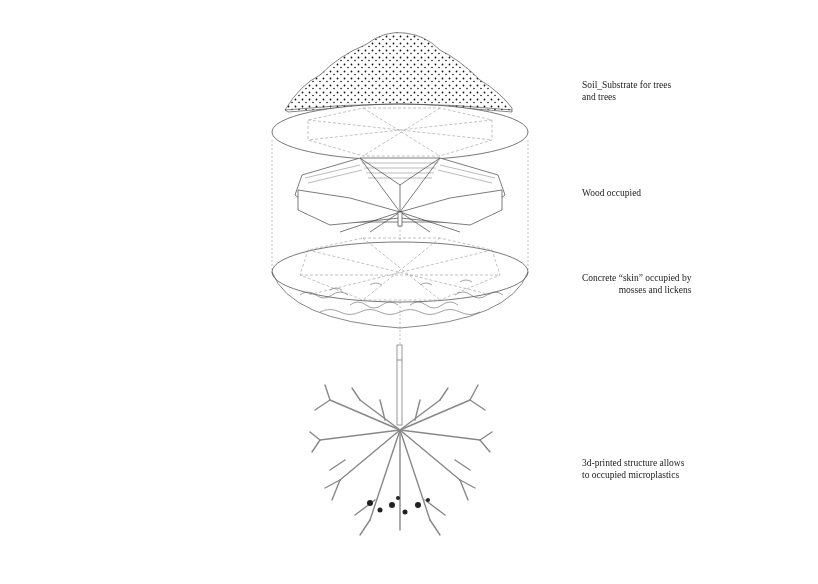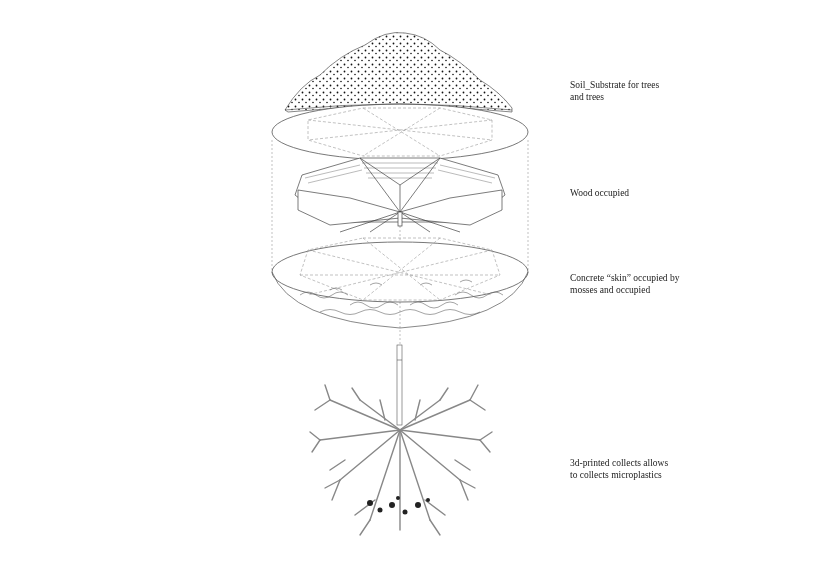--- a/index.html
+++ b/index.html
@@ -1,18 +1,18 @@
 <!DOCTYPE html>
 <html><head>
 <meta charset="utf-8">
 <style>
   html, body { margin: 0; padding: 0; background: #ffffff; }
   body { width: 818px; height: 584px; position: relative; overflow: hidden; font-family: "Liberation Serif", serif; color: #1a1a1a; }
   #canvas { position: absolute; left: 0; top: 0; width: 818px; height: 584px; }
-  .label { position: absolute; left: 570px; font-size: 9.5px; line-height: 12px; color: #1a1a1a; white-space: nowrap; }
+  .label { position: absolute; left: 582px; font-size: 9.5px; line-height: 12px; color: #1a1a1a; white-space: nowrap; }
   .label div { display: block; }
 </style>
 </head>
 <body>
 
 <svg id="canvas" viewBox="0 0 818 584" xmlns="http://www.w3.org/2000/svg">
   <defs>
     <pattern id="dots" width="7" height="7" patternUnits="userSpaceOnUse">
       <circle cx="1.5" cy="1.5" r="0.9" fill="#111"></circle>
       <circle cx="5" cy="4.5" r="0.8" fill="#111"></circle>
@@ -141,20 +141,20 @@
   </g>
 </svg>
 
 <div class="label" style="top:79px;">
   <div>Soil_Substrate for trees</div>
   <div>and trees</div>
 </div>
 <div class="label" style="top:187px;">
   <div>Wood occupied</div>
 </div>
-<div class="label" style="top:272px;">
+<div class="label" style="top:272px;text-align:right;">
   <div>Concrete “skin” occupied by</div>
-  <div>mosses and occupied</div>
+  <div>mosses and lickens</div>
 </div>
 <div class="label" style="top:457px;">
-  <div>3d-printed collects allows</div>
-  <div>to collects microplastics</div>
+  <div>3d-printed structure allows</div>
+  <div>to occupied microplastics</div>
 </div>
 
 </body></html>

